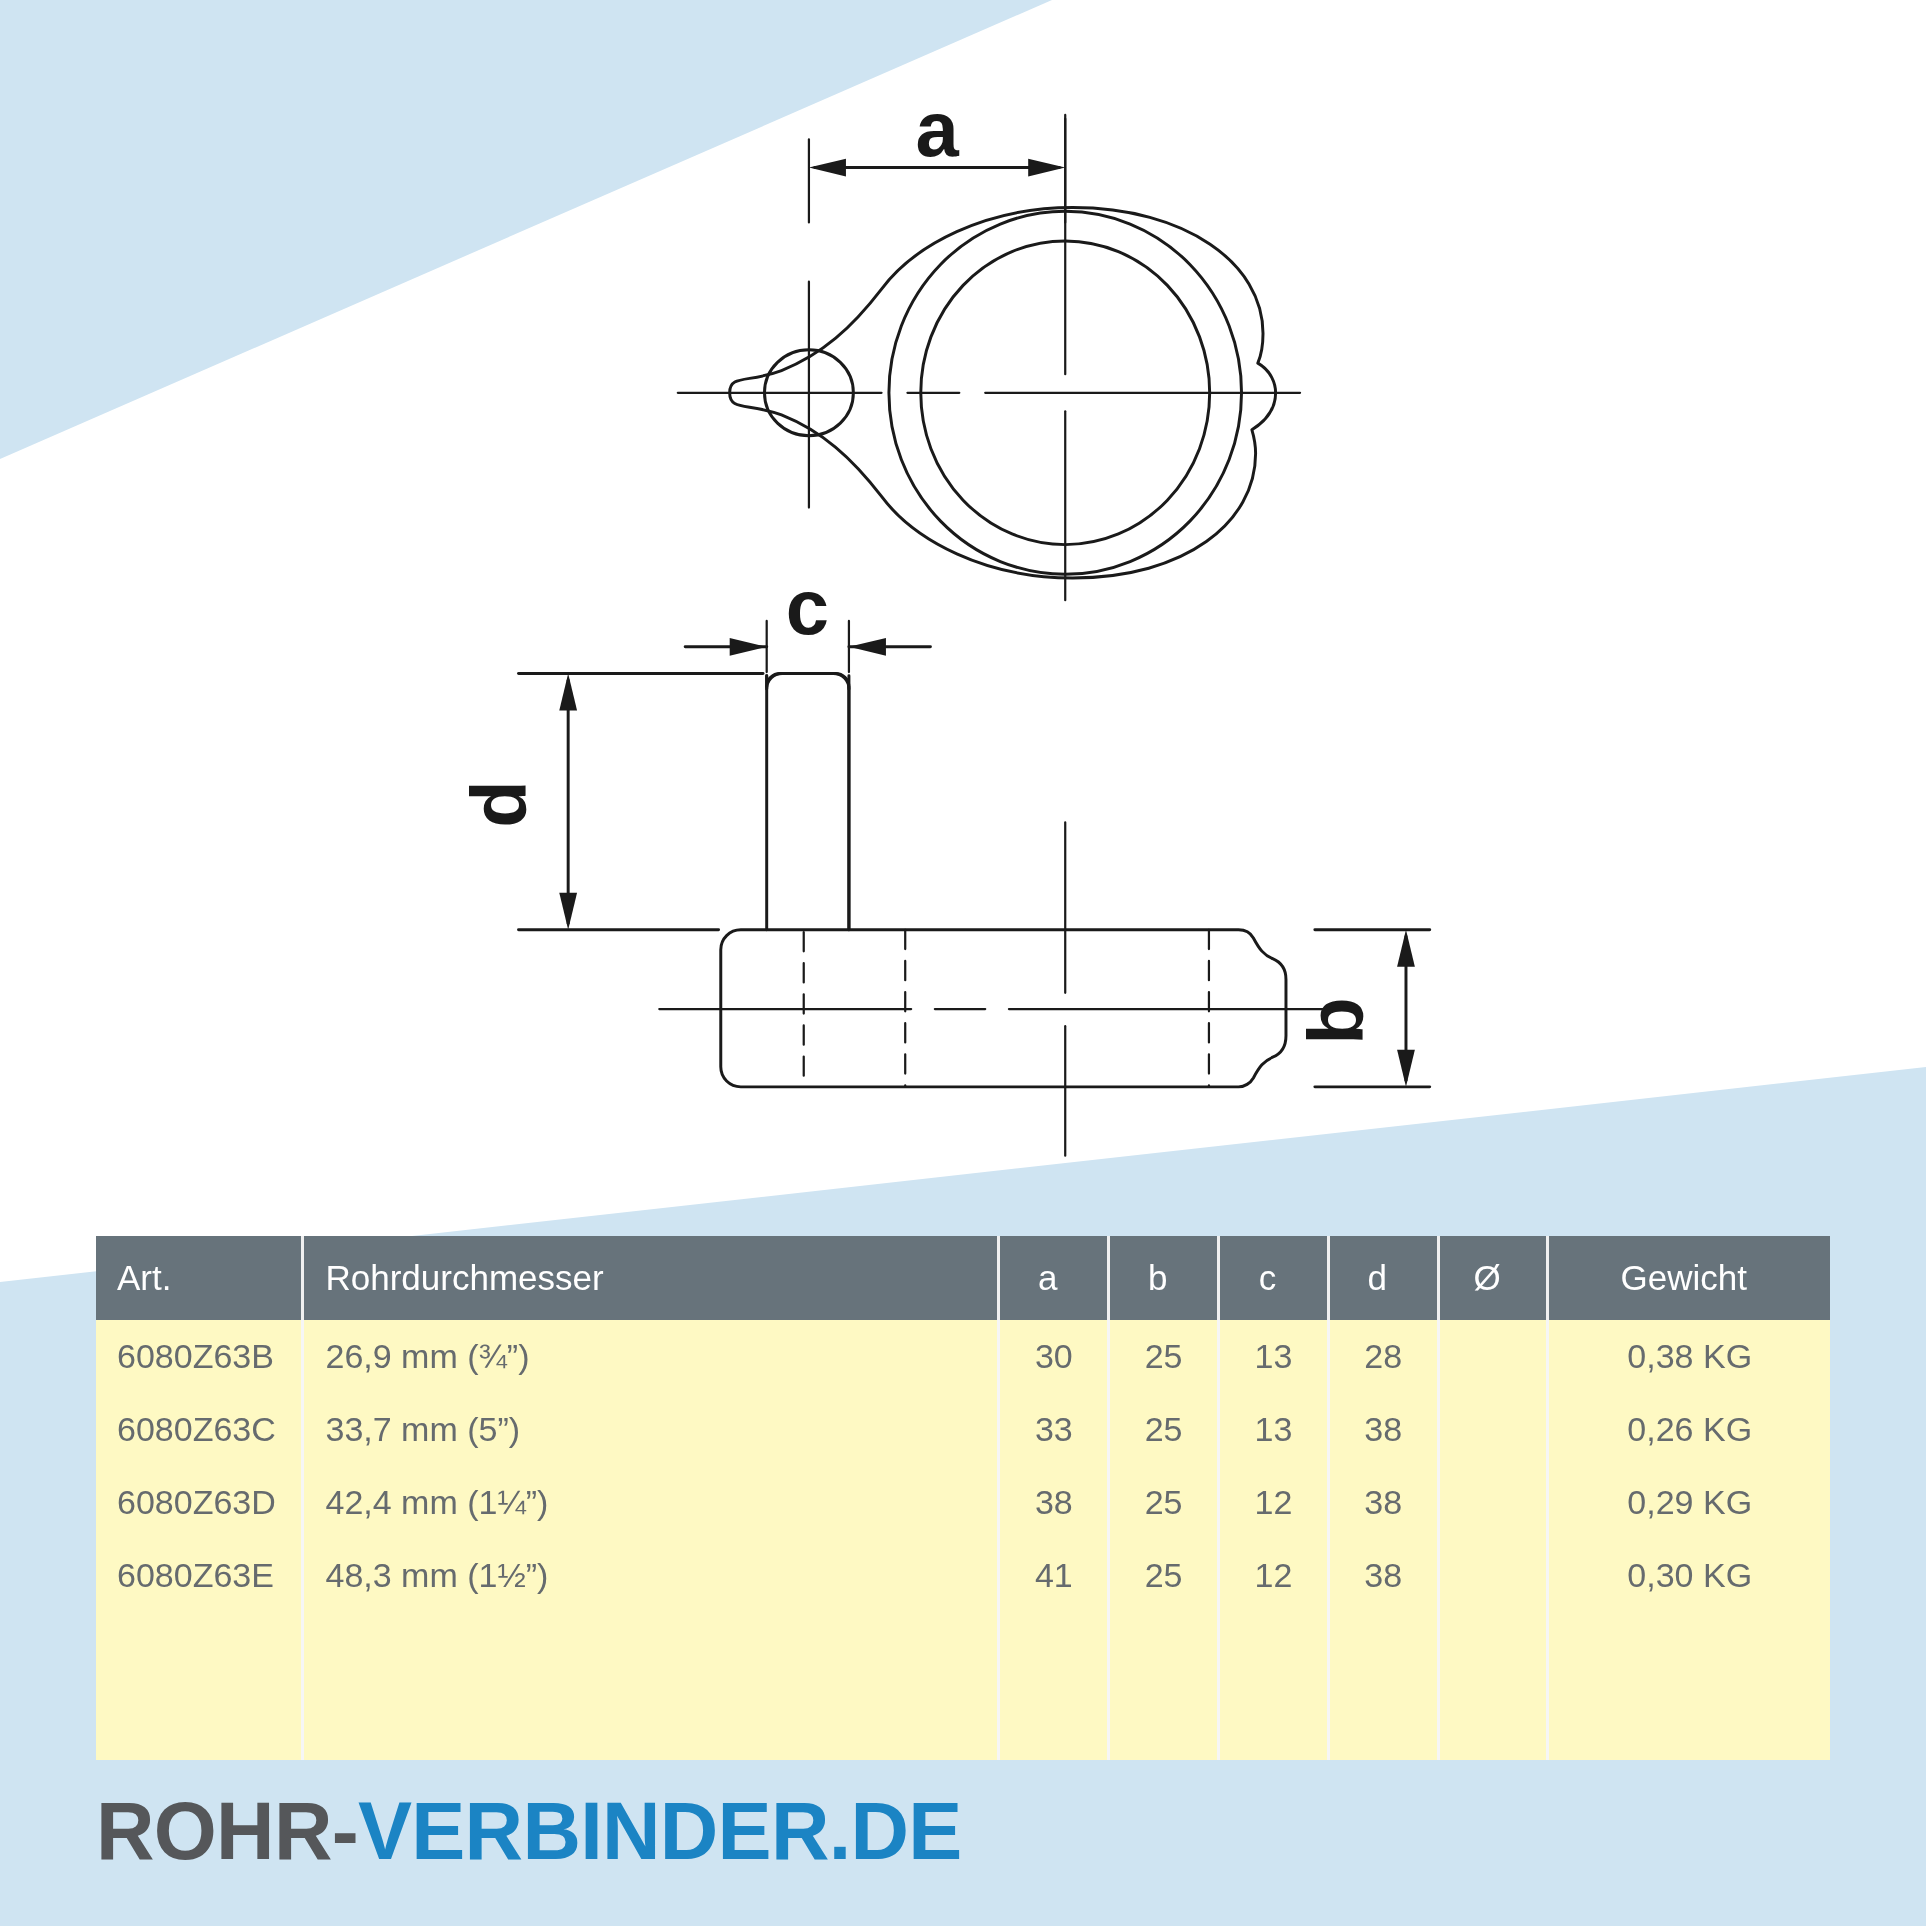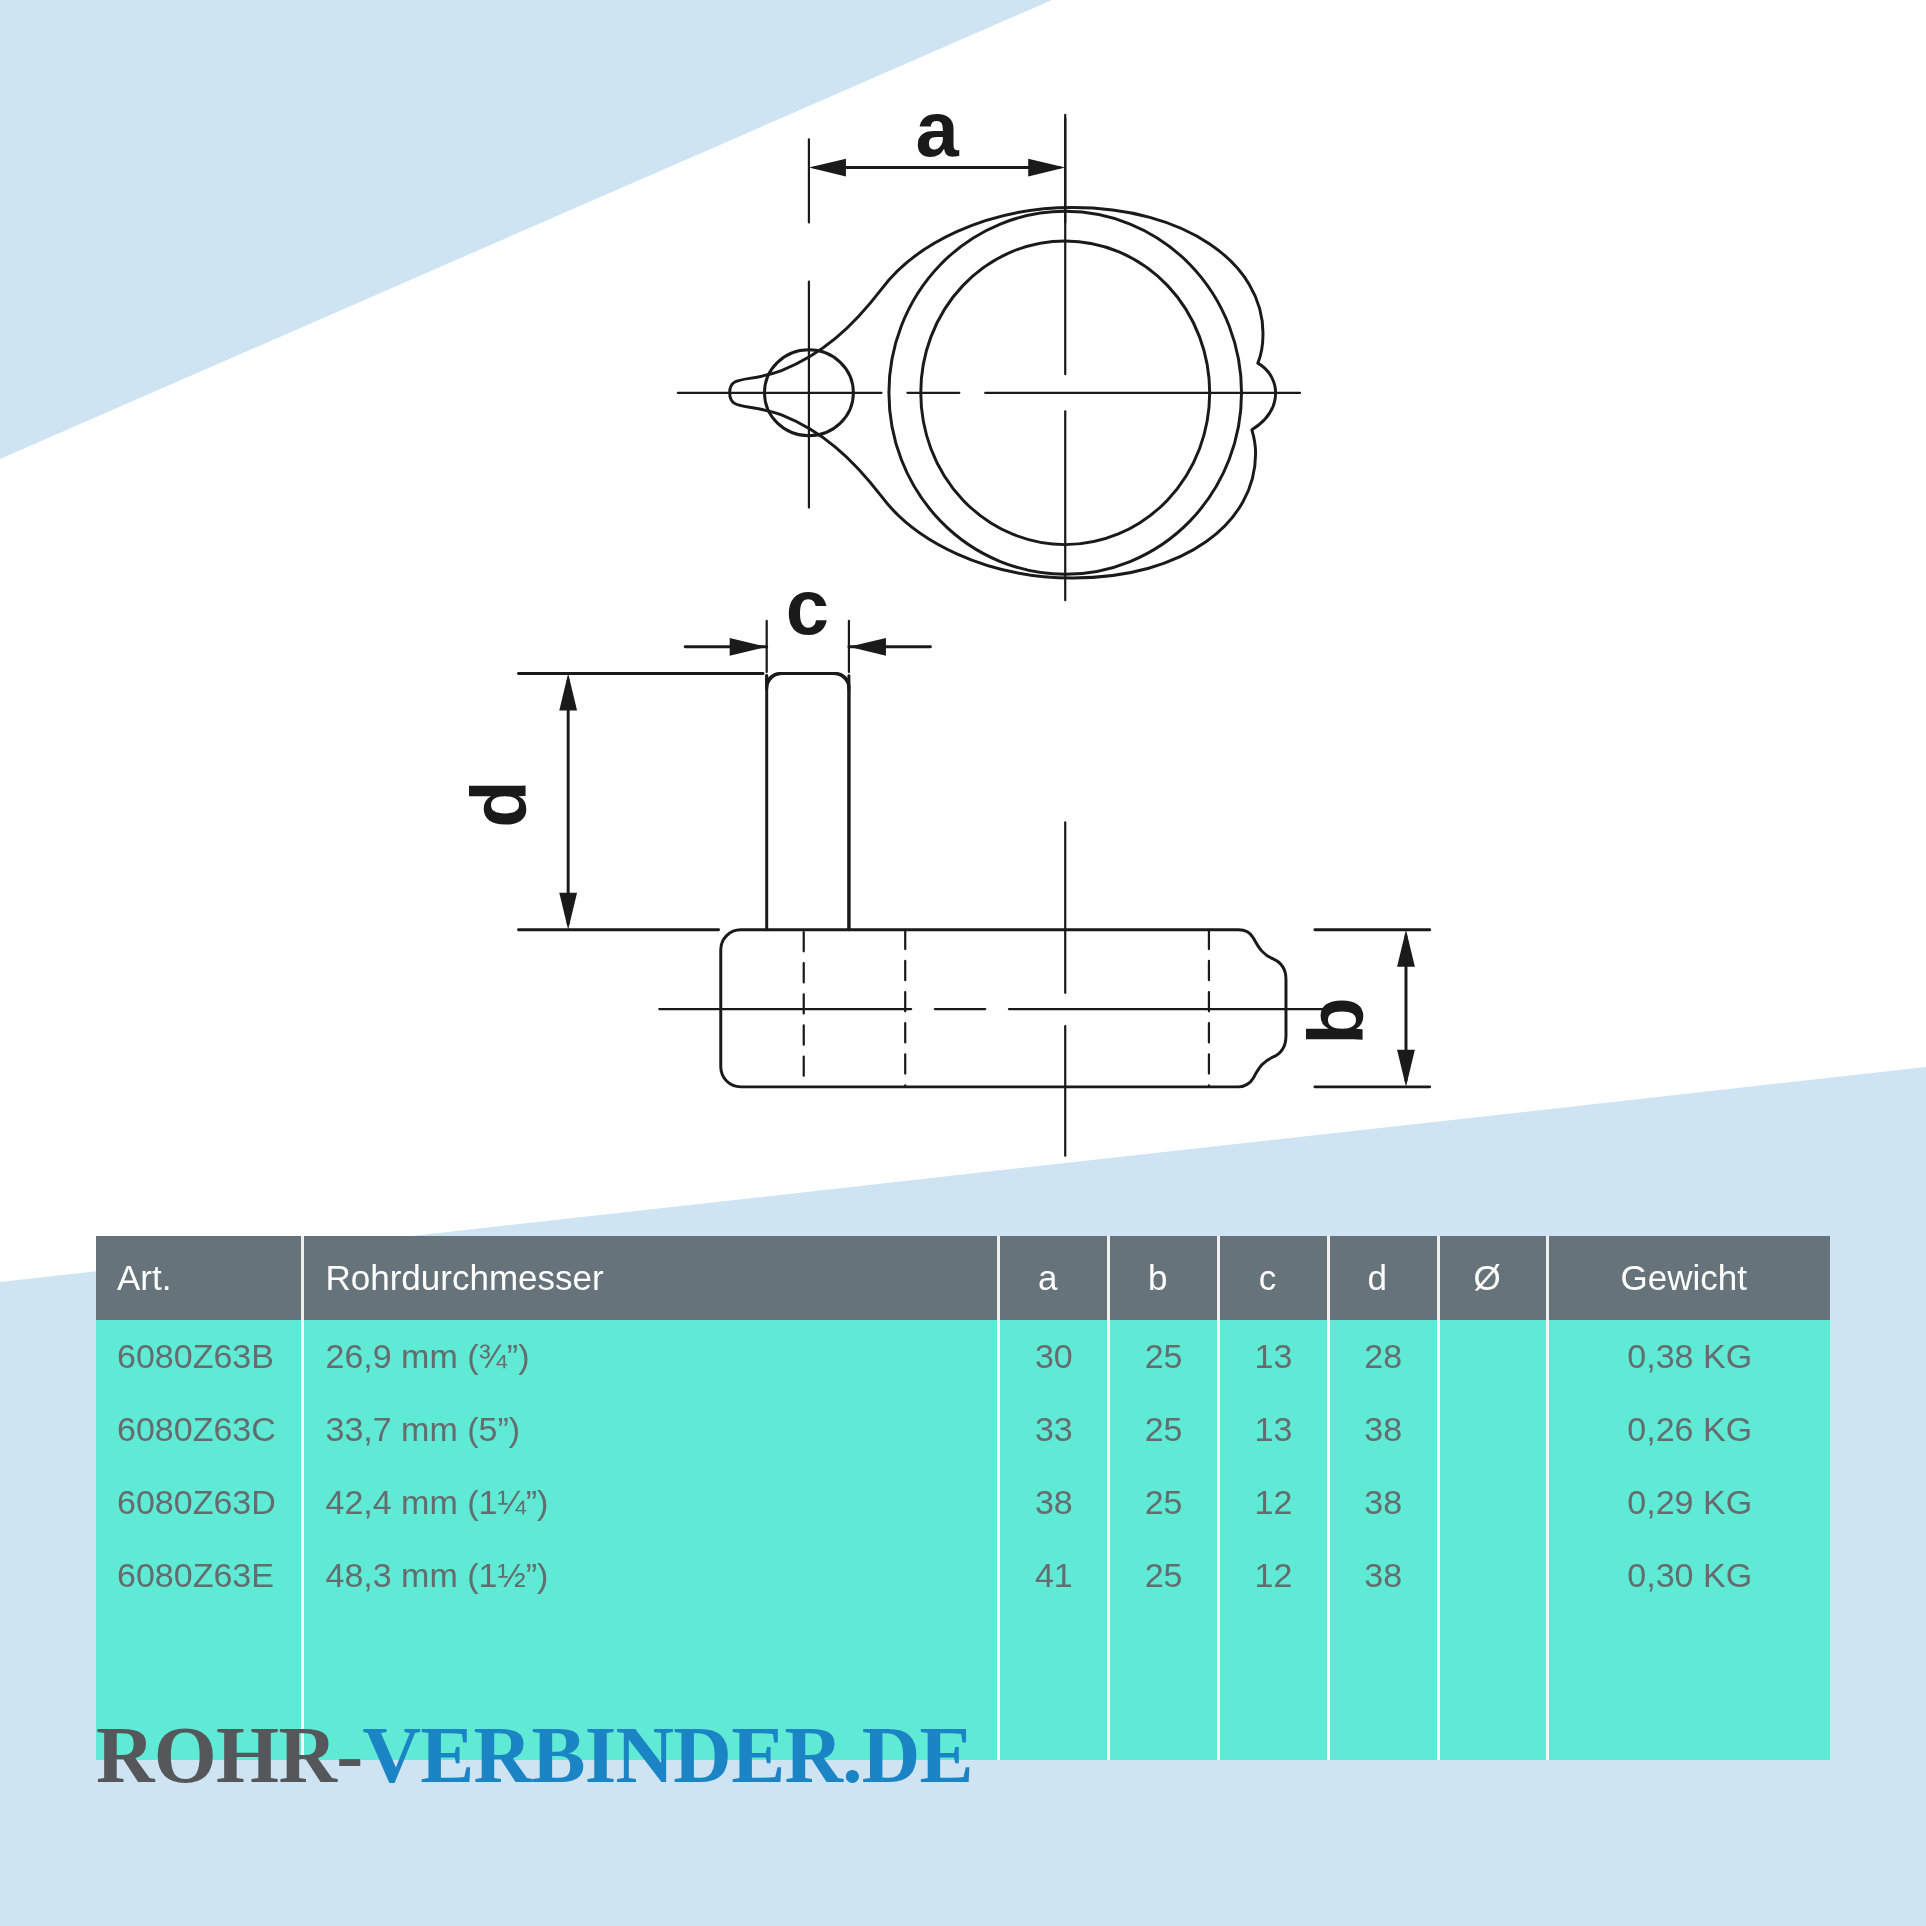--- a/index.html
+++ b/index.html
@@ -69,21 +69,21 @@
     font-weight: normal;
     text-align: left;
     padding: 22px 12px 22px 21px;
     border-right: 3px solid #f0f0f0;
     height: 39px;
     box-sizing: content-box;
   }
   table.spec thead th.num { text-align: center; padding-left: 0; }
   table.spec thead th.last { border-right: none; text-align: center; padding-left: 0;}
   table.spec tbody td {
-    background: #5eead4;
+    background: #fef9c3;
     color: #666b6e;
     font-size: 34px;
     padding: 17px 0 17px 21px;
     border-right: 3px solid #f6f6f6;
     vertical-align: middle;
   }
   table.spec tbody td.num { text-align: center; padding-left: 0; margin-top: 23px; }
   table.spec tbody td.last { border-right: none; text-align: center; padding-left:0; }
   table.spec tbody tr.filler td { height: 148px; padding:0; }
 
@@ -93,26 +93,26 @@
   col.c-b      { width: 104px; }
   col.c-c      { width: 104px; }
   col.c-d      { width: 104px; }
   col.c-dia    { width: 104px; }
   col.c-gew    { width: 267px; }
 
   
   .logo {
     position: absolute;
     left: 96px;
-    top: 1709px;
+    top: 1785px;
     z-index: 4;
     font-size: 81px;
     font-weight: bold;
     letter-spacing: -0.7px;
-    font-family: Liberation Serif, serif;
+    font-family: Liberation Sans, sans-serif;
     white-space: nowrap;
   }
   .logo .dark { color: #55575a; }
   .logo .blue { color: #1b84c4; }
 
   
   .dimtext { font-family: "Liberation Sans", sans-serif; font-weight: bold; fill: #1a1a1a; }
 </style>
 </head>
 <body>

